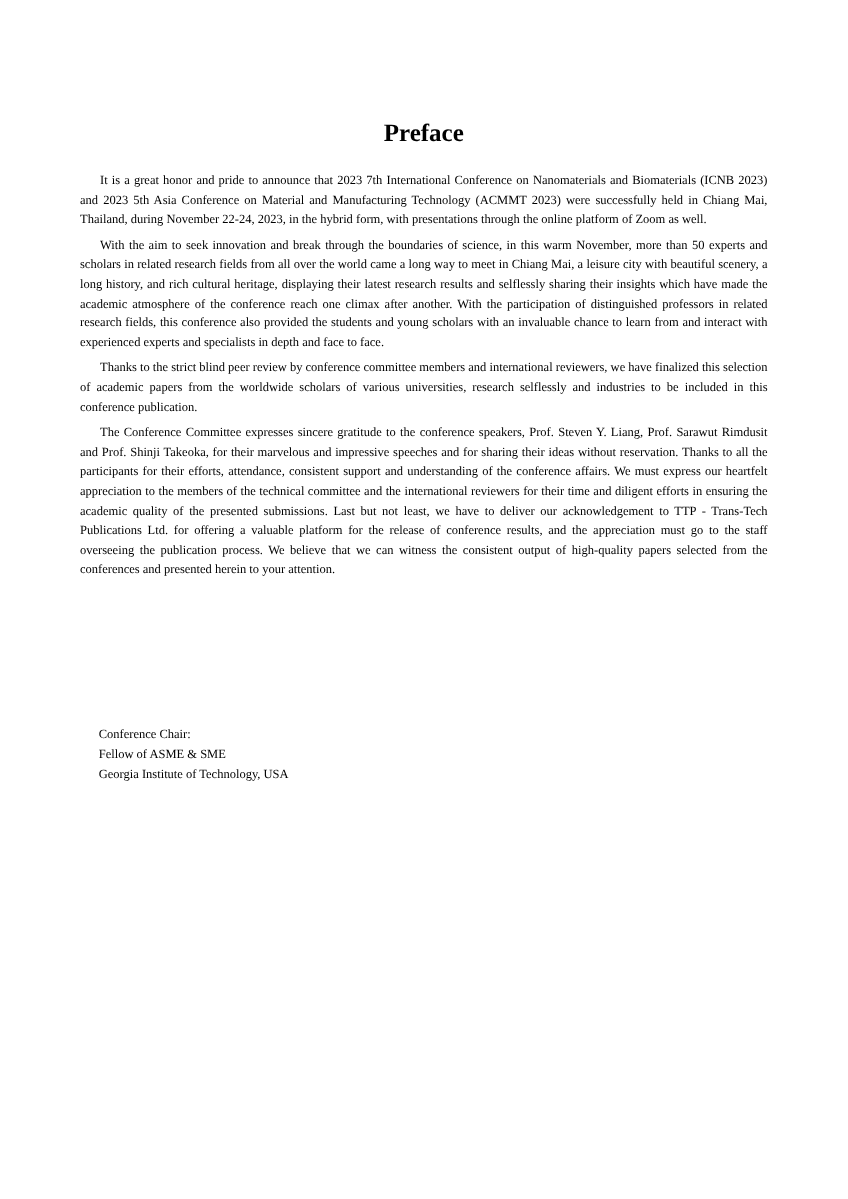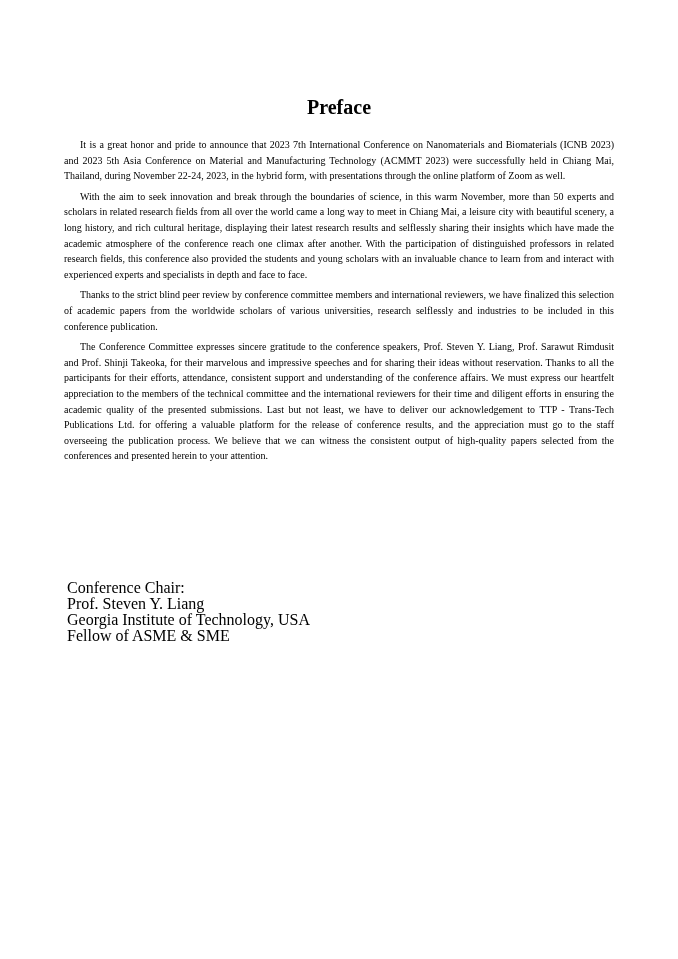--- a/index.html
+++ b/index.html
@@ -11,35 +11,34 @@
   .title {
     position: absolute; top: 95px; left: 0; width: 550px; text-align: center;
     font-weight: bold; font-size: 20px; line-height: 24px; margin: 0;
   }
   .body { position: absolute; top: 137px; left: 0; width: 550px; }
   .para {
     font-size: 10px; line-height: 15.6px; text-align: justify;
     text-indent: 16px; margin: 0 0 5px 0; hyphens: none;
   }
   .sig {
-    position: absolute; top: 580px; left: 3px; width: 300px;
-    font-size: 16px; line-height: 16px;
+    position: absolute; top: 580px; left: 15px; width: 300px;
+    font-size: 10px; line-height: 16px;
   }
   .sig div { margin: 0; }
 </style>
 </head>
 <body>
 
 <div class="page">
   <h1 class="title">Preface</h1>
   <div class="body">
     <p class="para">It is a great honor and pride to announce that 2023 7th International Conference on Nanomaterials and Biomaterials (ICNB 2023) and 2023 5th Asia Conference on Material and Manufacturing Technology (ACMMT 2023) were successfully held in Chiang Mai, Thailand, during November 22-24, 2023, in the hybrid form, with presentations through the online platform of Zoom as well.</p>
     <p class="para">With the aim to seek innovation and break through the boundaries of science, in this warm November, more than 50 experts and scholars in related research fields from all over the world came a long way to meet in Chiang Mai, a leisure city with beautiful scenery, a long history, and rich cultural heritage, displaying their latest research results and selflessly sharing their insights which have made the academic atmosphere of the conference reach one climax after another. With the participation of distinguished professors in related research fields, this conference also provided the students and young scholars with an invaluable chance to learn from and interact with experienced experts and specialists in depth and face to face.</p>
     <p class="para">Thanks to the strict blind peer review by conference committee members and international reviewers, we have finalized this selection of academic papers from the worldwide scholars of various universities, research selflessly and industries to be included in this conference publication.</p>
     <p class="para">The Conference Committee expresses sincere gratitude to the conference speakers, Prof. Steven Y. Liang, Prof. Sarawut Rimdusit and Prof. Shinji Takeoka, for their marvelous and impressive speeches and for sharing their ideas without reservation. Thanks to all the participants for their efforts, attendance, consistent support and understanding of the conference affairs. We must express our heartfelt appreciation to the members of the technical committee and the international reviewers for their time and diligent efforts in ensuring the academic quality of the presented submissions. Last but not least, we have to deliver our acknowledgement to TTP - Trans-Tech Publications Ltd. for offering a valuable platform for the release of conference results, and the appreciation must go to the staff overseeing the publication process. We believe that we can witness the consistent output of high-quality papers selected from the conferences and presented herein to your attention.</p>
   </div>
   <div class="sig">
     <div>Conference Chair:</div>
-    <div>Prof. Steven Y. Liang</div>
+    <div>Fellow of ASME &amp; SME</div>
     <div>Georgia Institute of Technology, USA</div>
-    <div>Fellow of ASME &amp; SME</div>
   </div>
 </div>
 
 </body></html>

